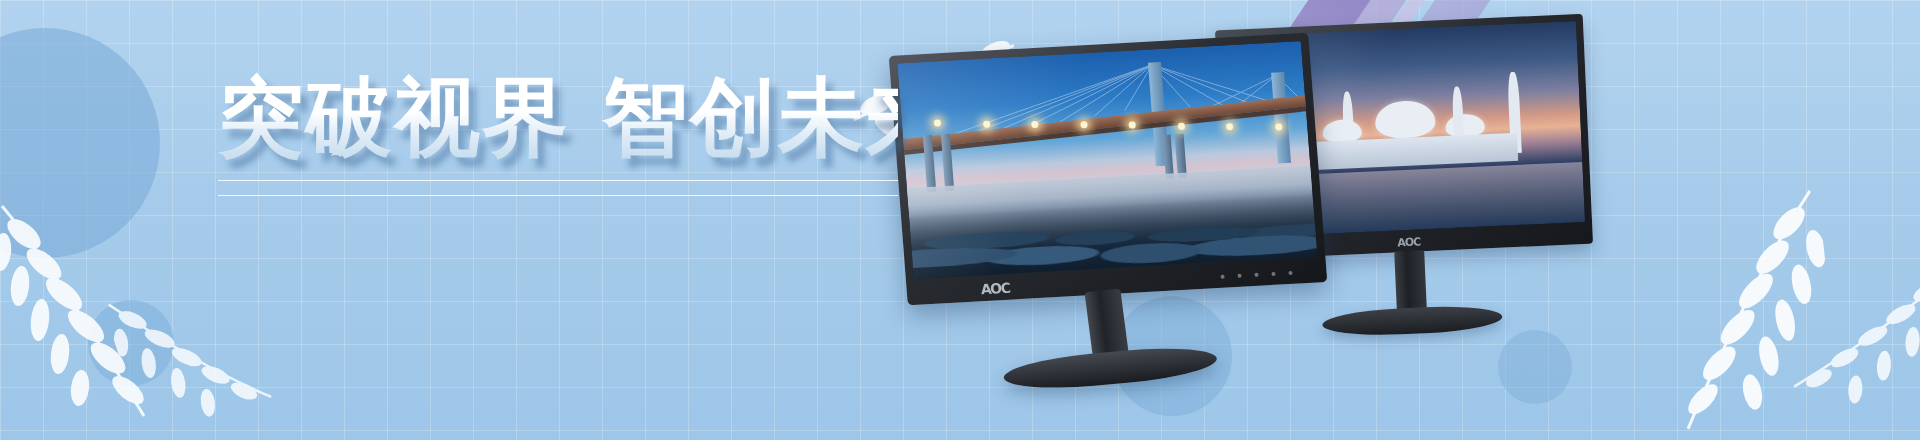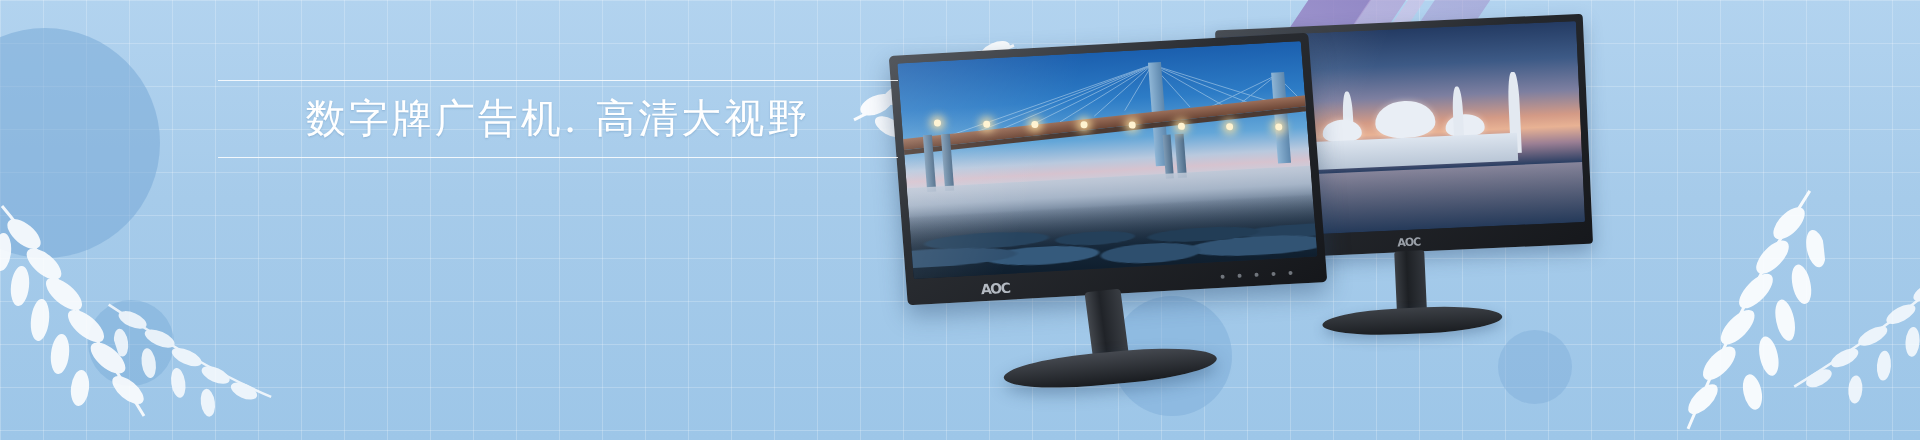--- a/index.html
+++ b/index.html
@@ -381,22 +381,22 @@
         <ellipse cx="42" cy="138" rx="14" ry="7" transform="rotate(-42 42 138)"></ellipse>
         <ellipse cx="144" cy="50" rx="14" ry="7" transform="rotate(-100 144 50)"></ellipse>
         <ellipse cx="124" cy="80" rx="15" ry="7" transform="rotate(-100 124 80)"></ellipse>
         <ellipse cx="102" cy="110" rx="15" ry="7" transform="rotate(-100 102 110)"></ellipse>
         <ellipse cx="80" cy="140" rx="14" ry="7" transform="rotate(-100 80 140)"></ellipse>
       </g>
     </svg>
   </div>
 
   <div class="copy">
+    <div class="headline">突破视界 智创未来</div>
     <div class="rule"></div>
-    <div class="subtitle">数字牌广告机. 高清大视野</div>
     <div class="rule r2"></div>
   </div>
 
   <div class="monitors">
 
     <div class="mon-rear">
       <div class="bezel">
         <div class="screen">
           <div class="art-mosque">
             <div class="minaret m1"></div>

